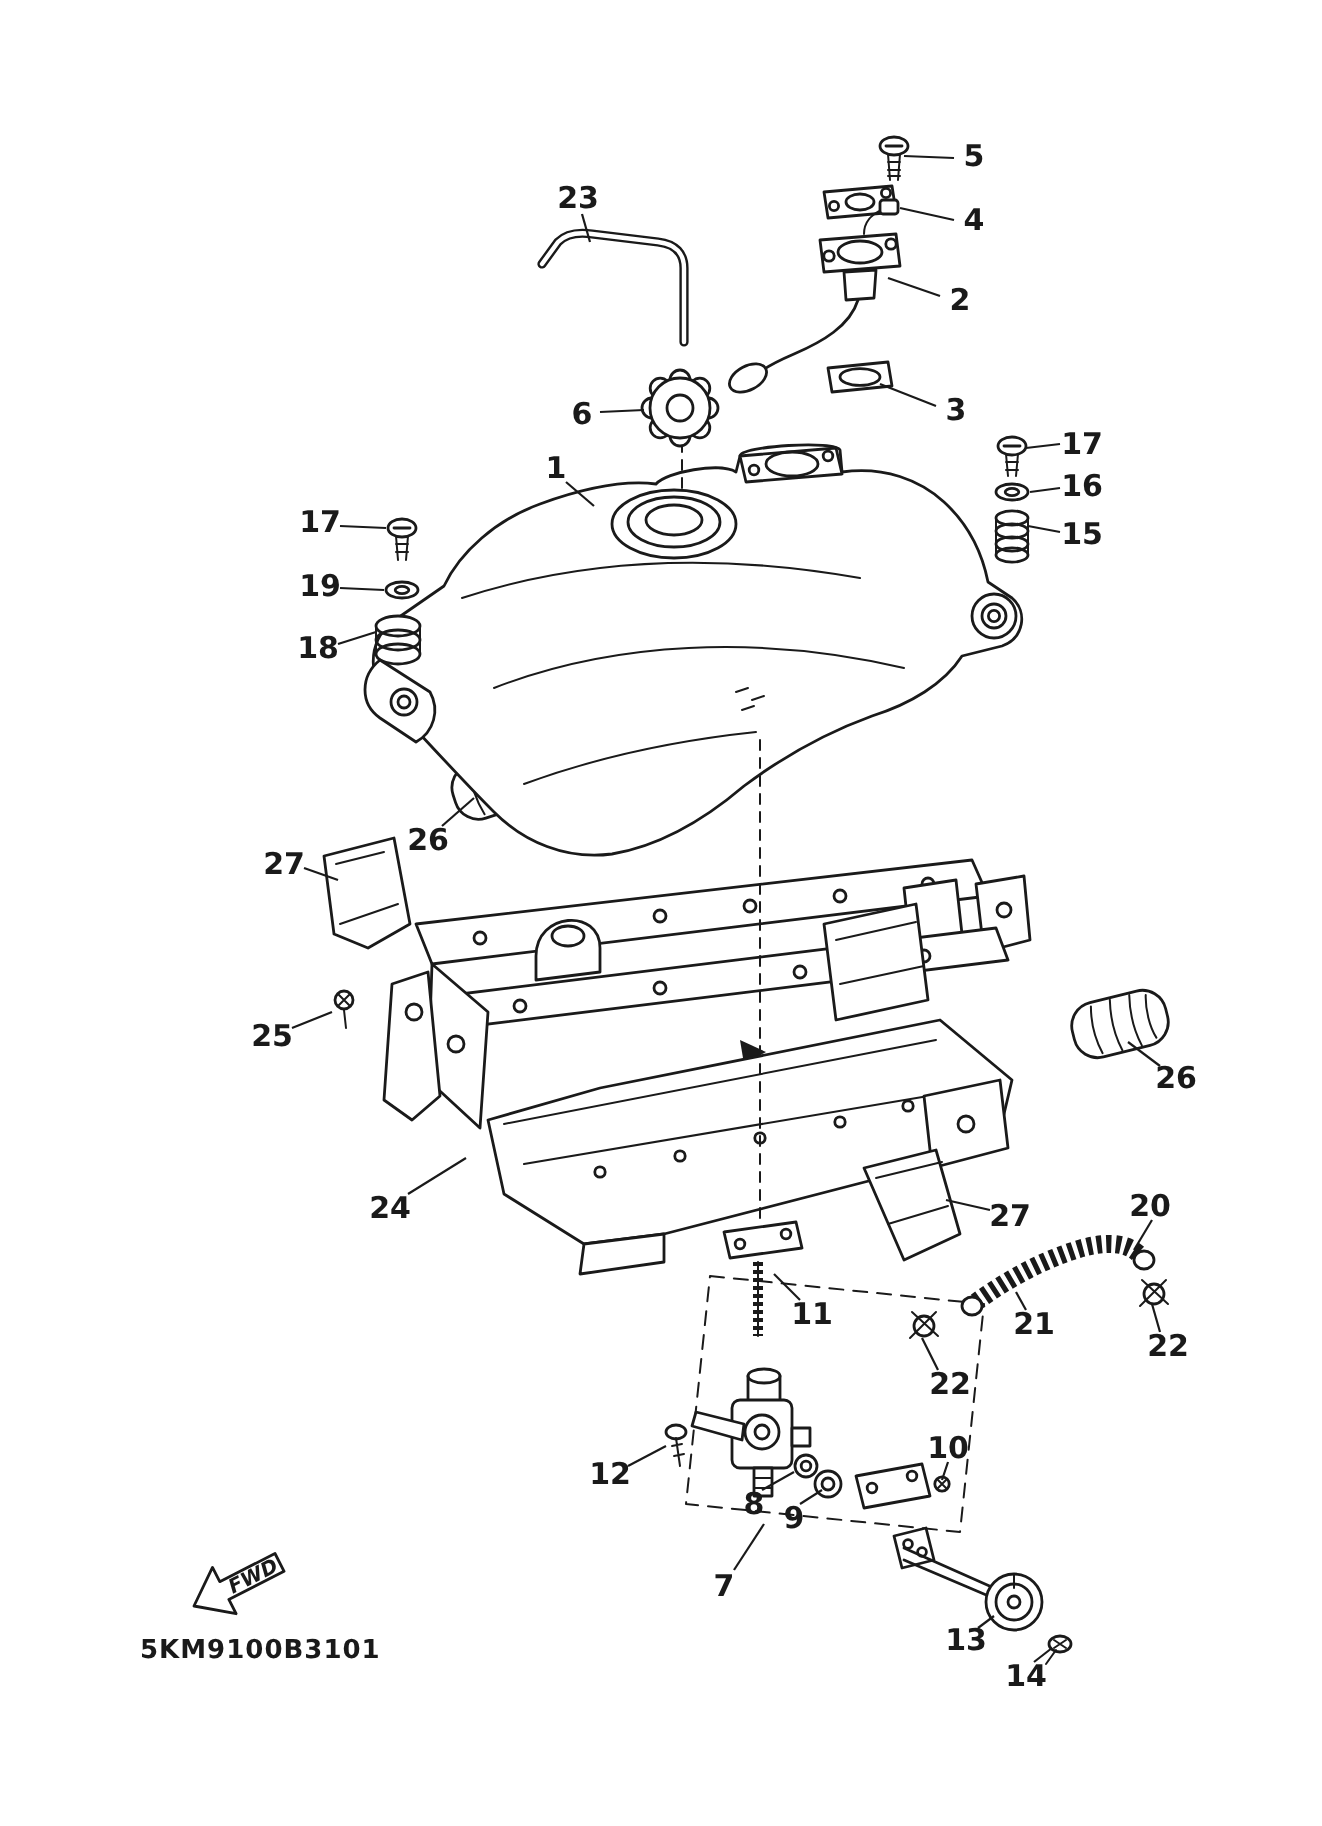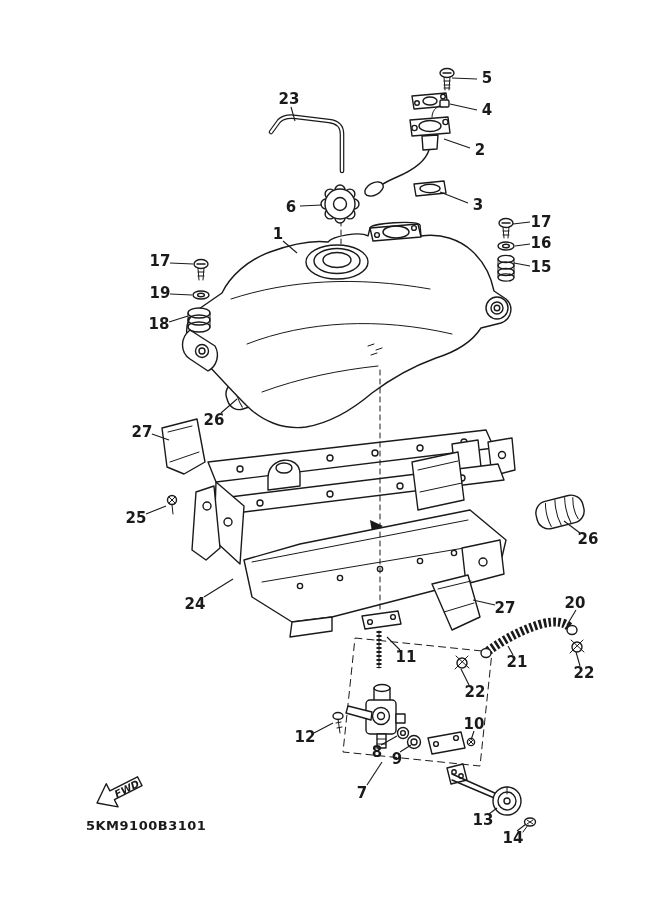--- a/index.html
+++ b/index.html
@@ -15,21 +15,21 @@
   .dash{stroke-dasharray:7 5}
   .dash2{stroke-dasharray:5 4}
   .thread{stroke-width:5 !important;stroke-dasharray:2 2;stroke-linecap:butt !important}
   .coil{stroke-width:9 !important;stroke-dasharray:2.6 2.2;stroke-linecap:butt !important}
   .tube{stroke-width:4.6 !important}
   .tubein{stroke:#fff !important;stroke-width:2.2 !important}
   .callout{font:bold 15px "DejaVu Sans",sans-serif;fill:var(--ink,#1a1a1a)}
   .leader{stroke:var(--ink,#1a1a1a);stroke-width:1.1}
   .fwd-text{font:italic bold 10px "DejaVu Sans",sans-serif;fill:var(--ink,#1a1a1a);
             stroke:none;dominant-baseline:central}
-  .code{position:absolute;left:86px;top:818px;font:bold 13px "DejaVu Sans",sans-serif;
+  .code{position:absolute;left:70px;top:818px;font:bold 13px "DejaVu Sans",sans-serif;
         color:var(--ink,#1a1a1a);letter-spacing:.5px}
 </style>
 </head>
 <body>
 
 <div class="stage">
   <svg width="661" height="913" viewBox="0 0 661 913">
 
     <g class="art">
 

